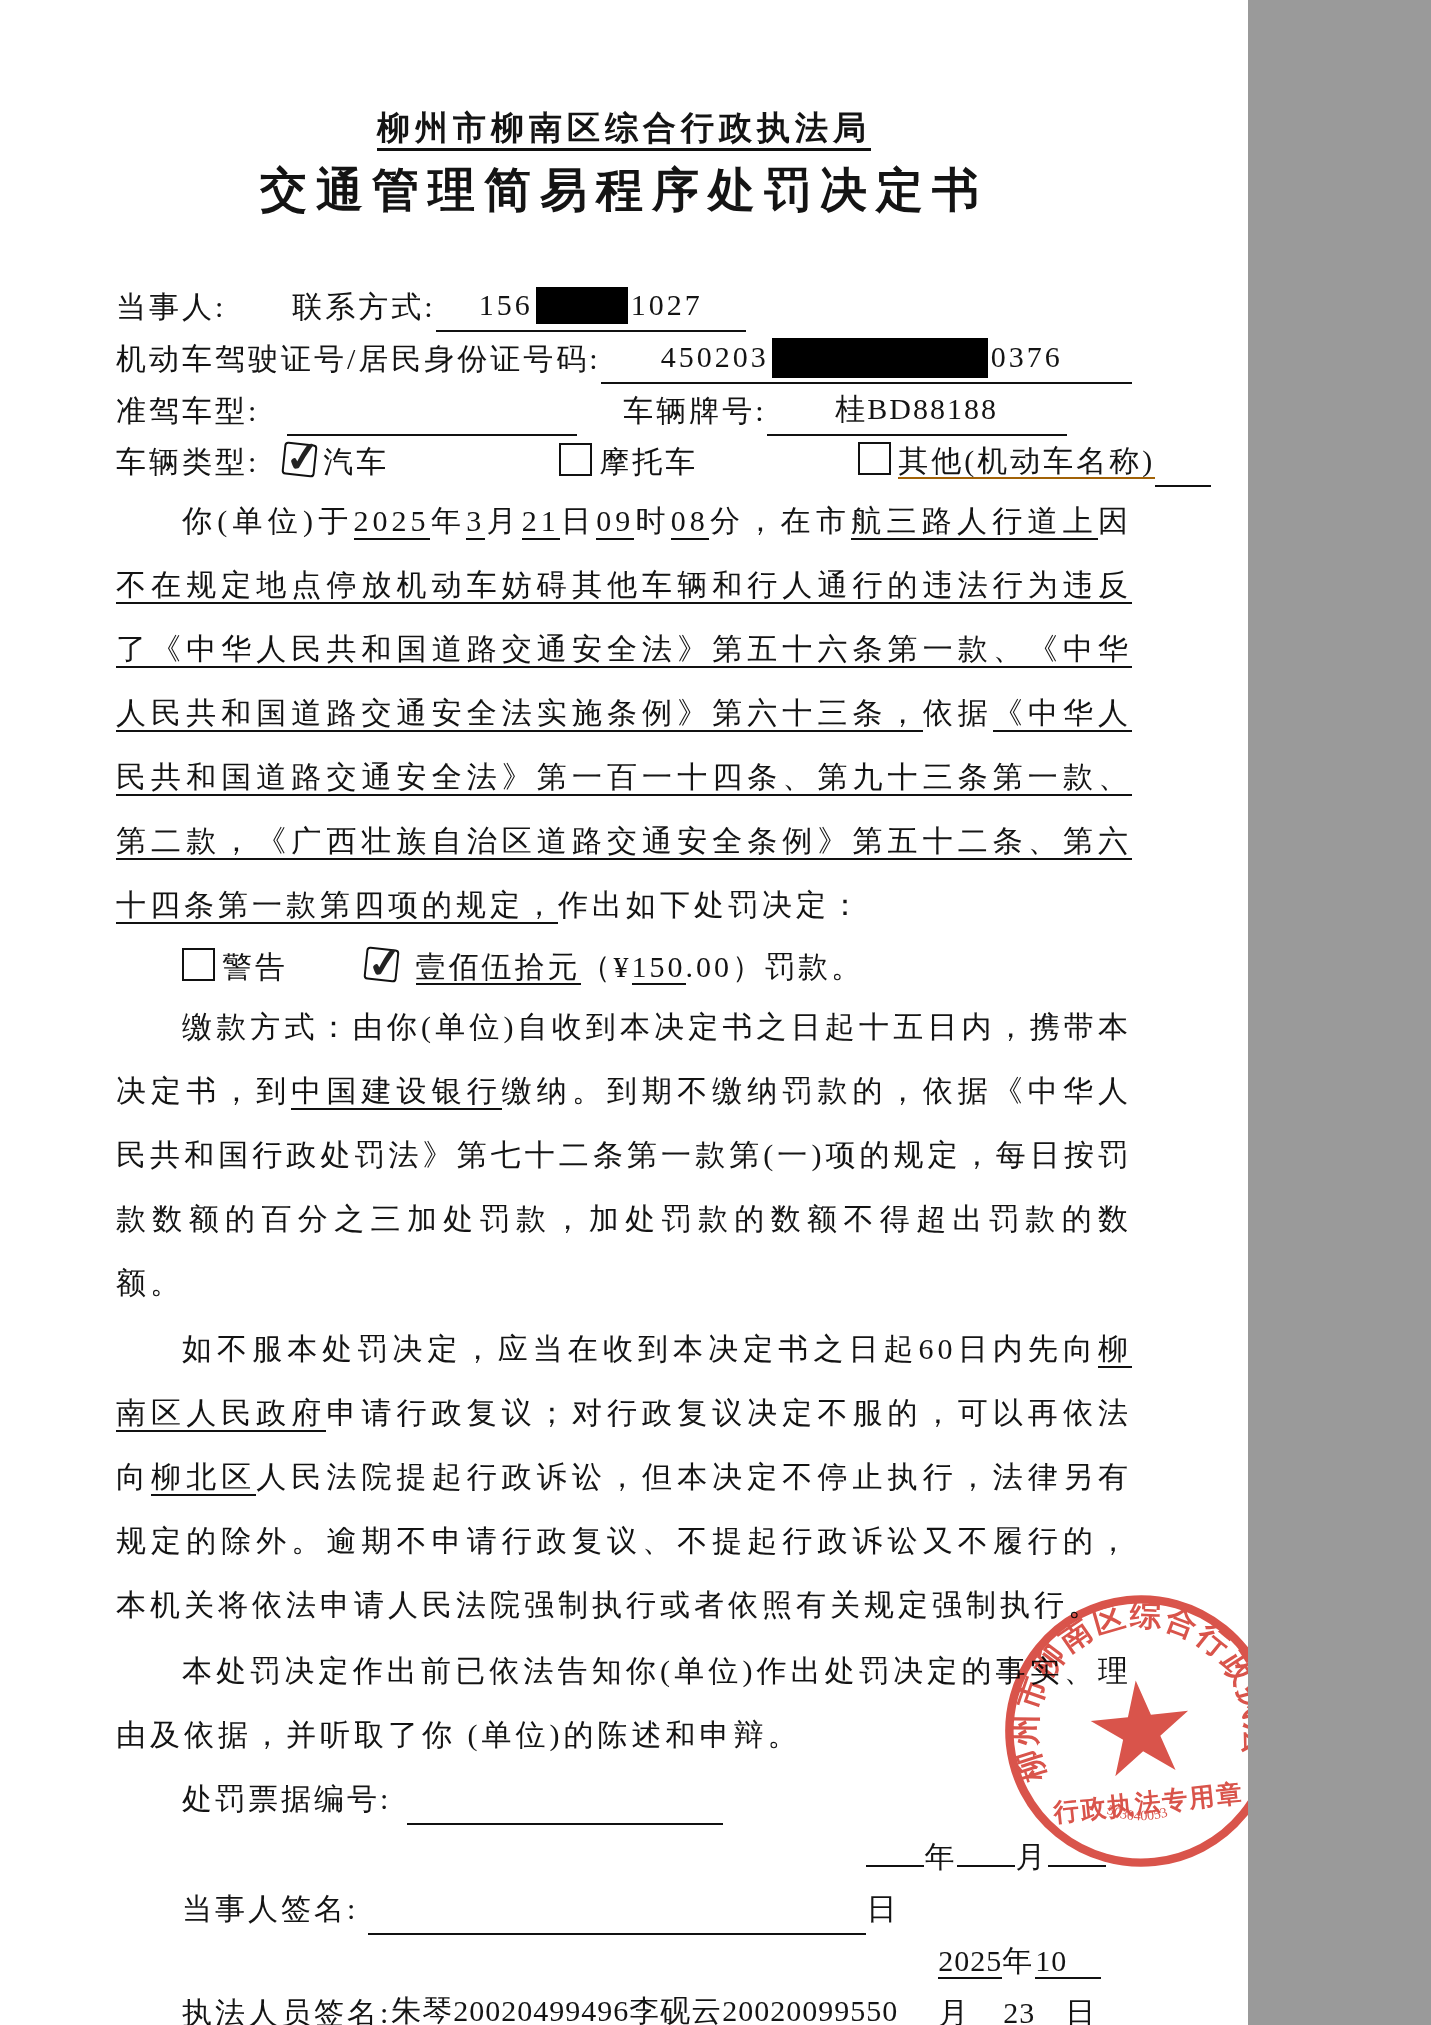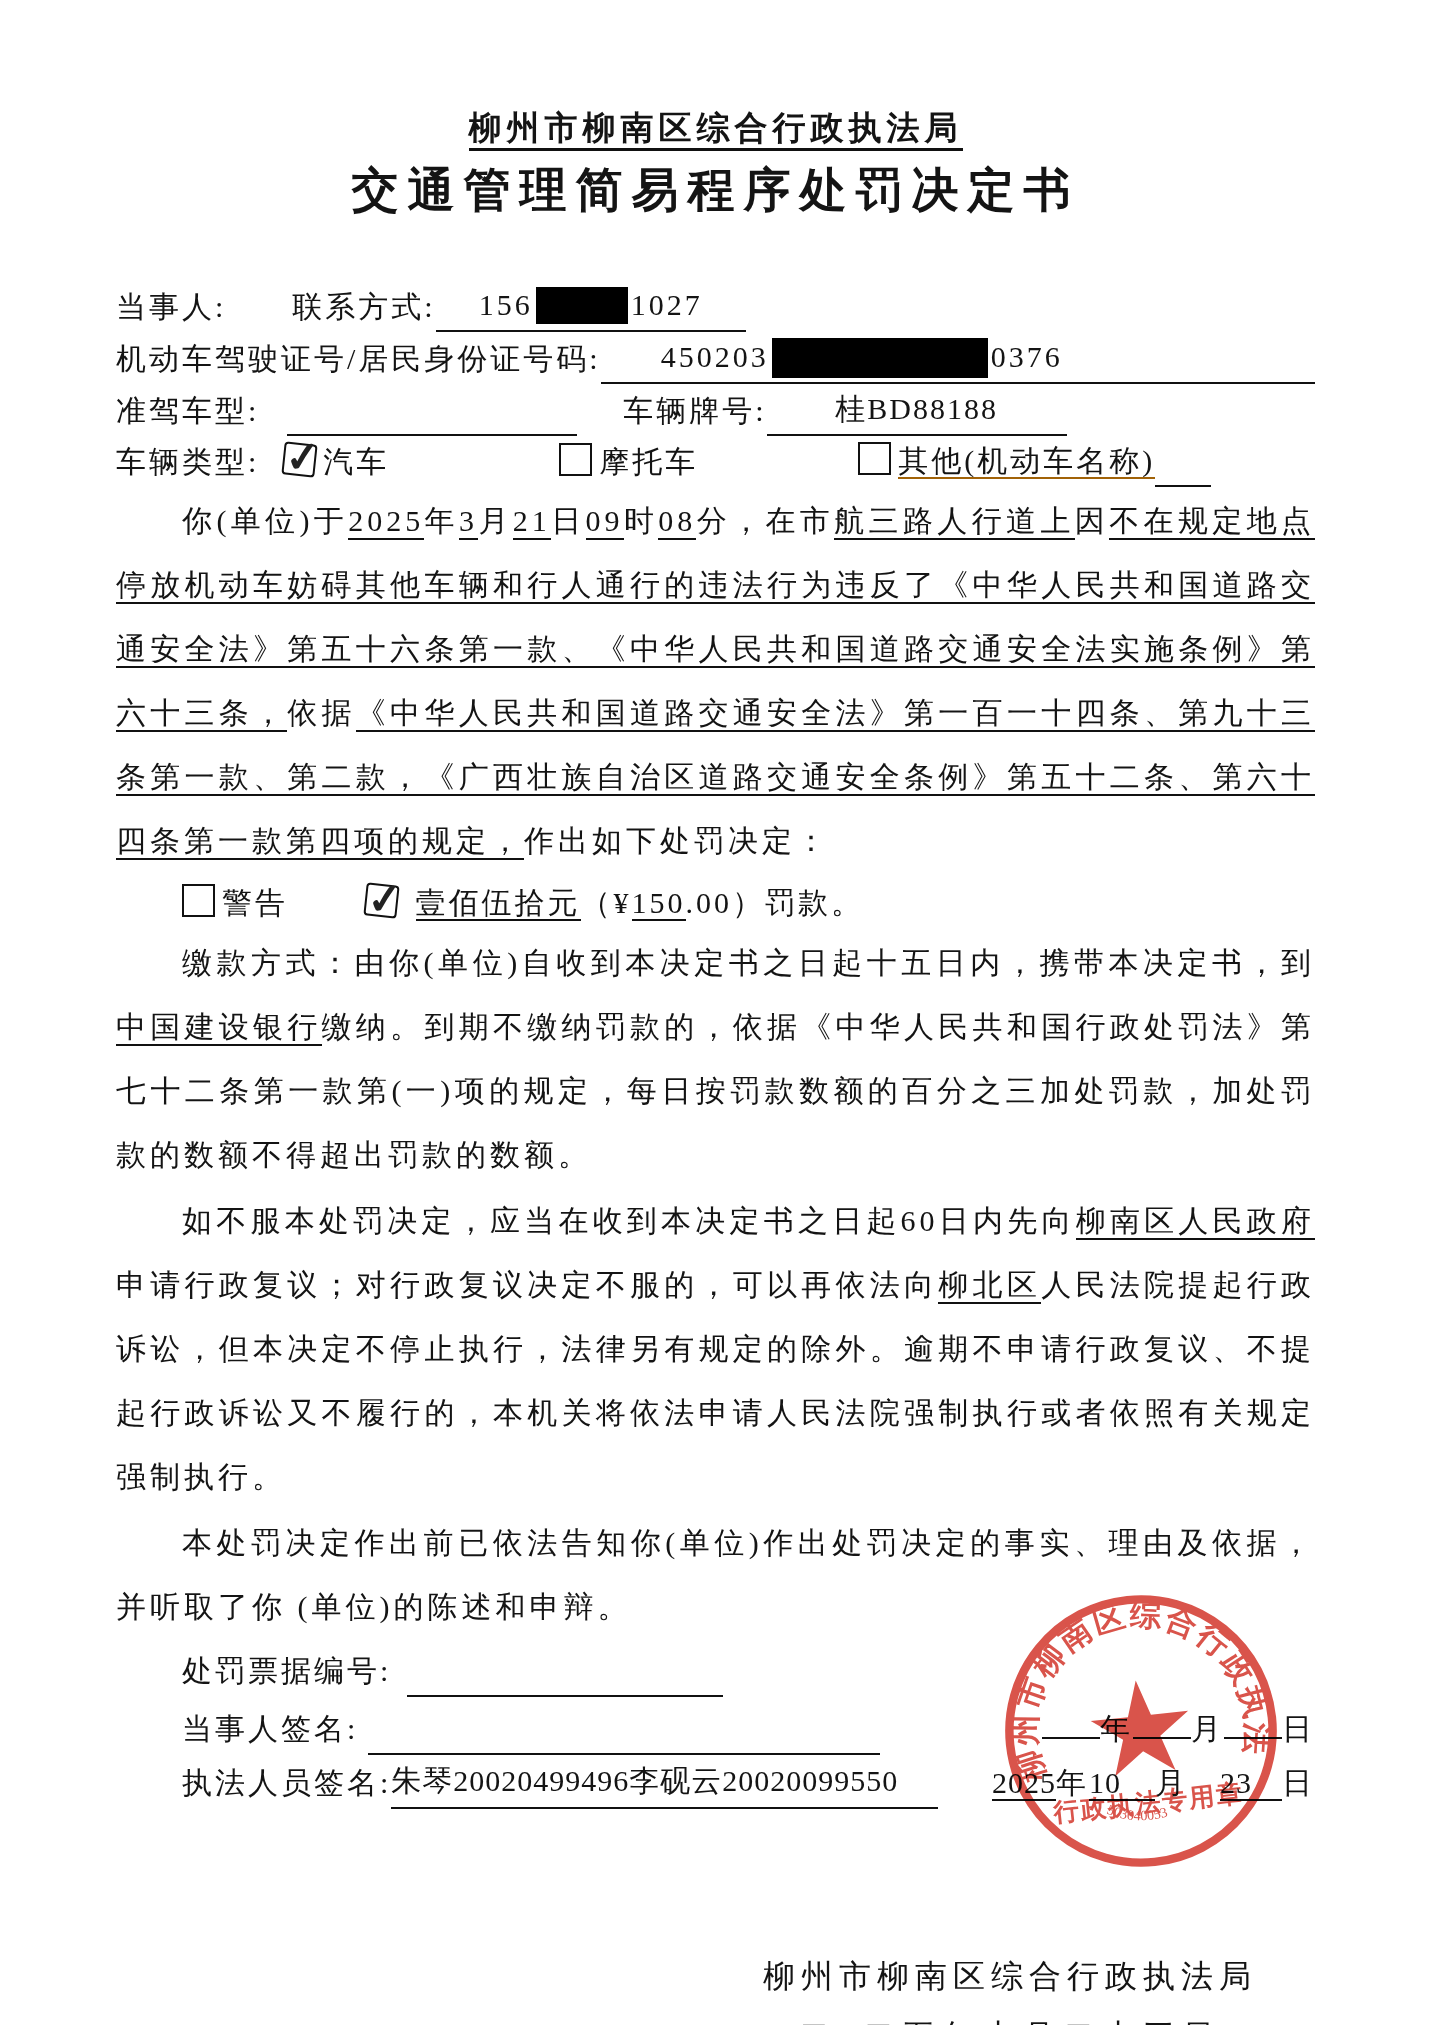--- a/index.html
+++ b/index.html
@@ -1,16 +1,16 @@
 <!DOCTYPE html>
 <html><head>
 <meta charset="utf-8">
 <style>
   html,body{margin:0;padding:0;background:#9a9a9a;}
-  .page{position:relative;width:1431px;height:2025px;background:#ffffff;overflow:hidden;
+  .page{position:relative;width:1248px;height:2025px;background:#ffffff;overflow:hidden;
         font-family:"Liberation Serif","DejaVu Serif",serif;color:#141414;}
   .content{padding:106px 116px 0 116px;}
 
   
   .agency{text-align:center;font-family:"Liberation Sans","DejaVu Sans",sans-serif;
           font-size:33px;font-weight:bold;letter-spacing:5px;}
   .agency span{border-bottom:3px solid #111;padding-bottom:2px;}
   .doctitle{text-align:center;font-family:"Liberation Sans","DejaVu Sans",sans-serif;
             font-size:47px;font-weight:900;letter-spacing:9px;margin-top:8px;}
   .docno{text-align:right;font-size:28px;margin-top:18px;letter-spacing:1px;}

